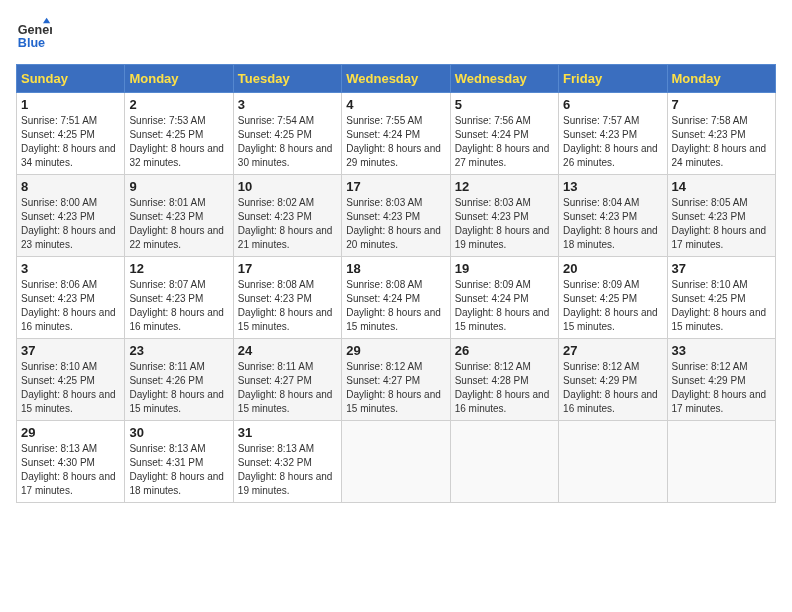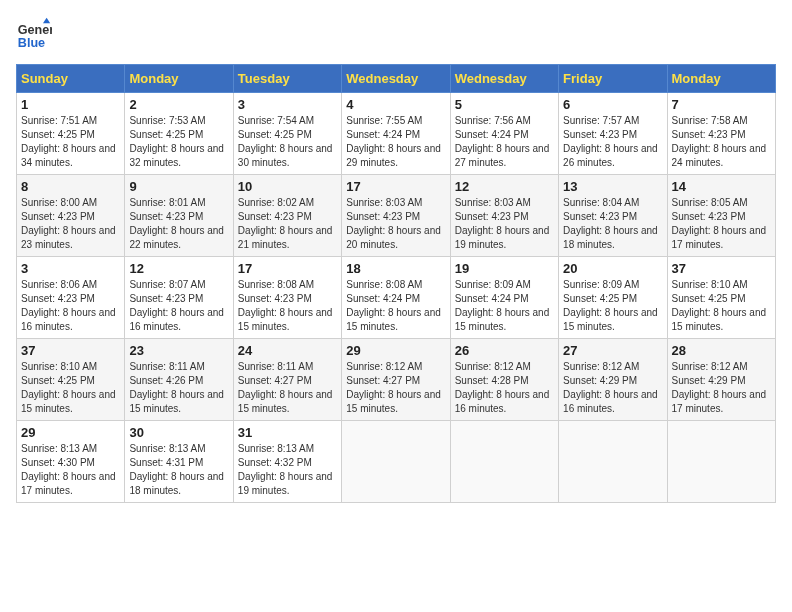--- a/index.html
+++ b/index.html
@@ -219,21 +219,21 @@
       </td>
         <td>
         <span class="day-num">26</span>
         <span class="cell-text">Sunrise: 8:12 AM<br>Sunset: 4:28 PM<br>Daylight: 8 hours and 16 minutes.</span>
       </td>
         <td>
         <span class="day-num">27</span>
         <span class="cell-text">Sunrise: 8:12 AM<br>Sunset: 4:29 PM<br>Daylight: 8 hours and 16 minutes.</span>
       </td>
         <td>
-        <span class="day-num">28</span>
+        <span class="day-num">33</span>
         <span class="cell-text">Sunrise: 8:12 AM<br>Sunset: 4:29 PM<br>Daylight: 8 hours and 17 minutes.</span>
       </td>
       </tr>
       <tr>
         <td>
         <span class="day-num">29</span>
         <span class="cell-text">Sunrise: 8:13 AM<br>Sunset: 4:30 PM<br>Daylight: 8 hours and 17 minutes.</span>
       </td>
         <td>
         <span class="day-num">30</span>

